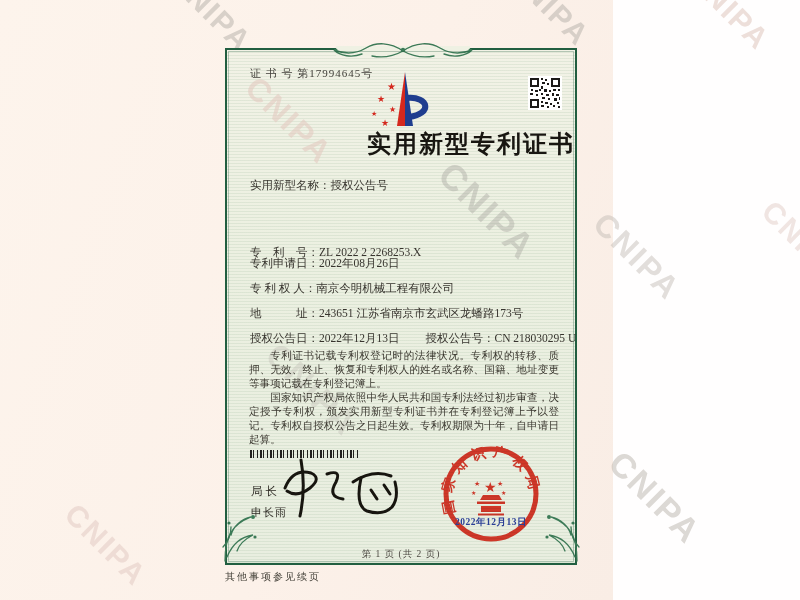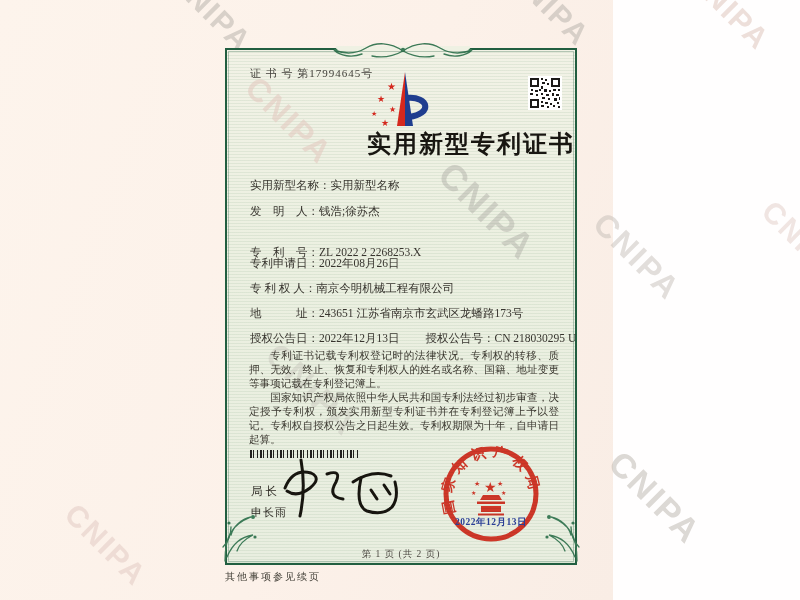--- a/index.html
+++ b/index.html
@@ -161,24 +161,21 @@
         <rect x="19" y="30" width="2" height="2"></rect>
           <rect x="25" y="29" width="2" height="2"></rect>
         <rect x="29" y="26" width="2" height="2"></rect>
           <rect x="30" y="30" width="2" height="2"></rect>
       </g>
     </svg>
 
     <div class="title">实用新型专利证书</div>
 
     <div class="row" style="top:128px;">
-      <span>实用新型名称：</span><span>实用新型名称</span>
-    </div>
-    <div class="row" style="top:154px;">
-      <span>发　明　人：</span><span>钱浩;徐苏杰</span>
+      <span>实用新型名称：</span><span>授权公告号</span>
     </div>
     <div class="row" style="top:195px;">
       <span>专　利　号：</span><span>ZL 2022 2 2268253.X</span>
     </div>
     <div class="row" style="top:206px;">
       <span>专利申请日：</span><span>2022年08月26日</span>
     </div>
     <div class="row" style="top:231px;">
       <span>专 利 权 人：</span><span>南京今明机械工程有限公司</span>
     </div>

